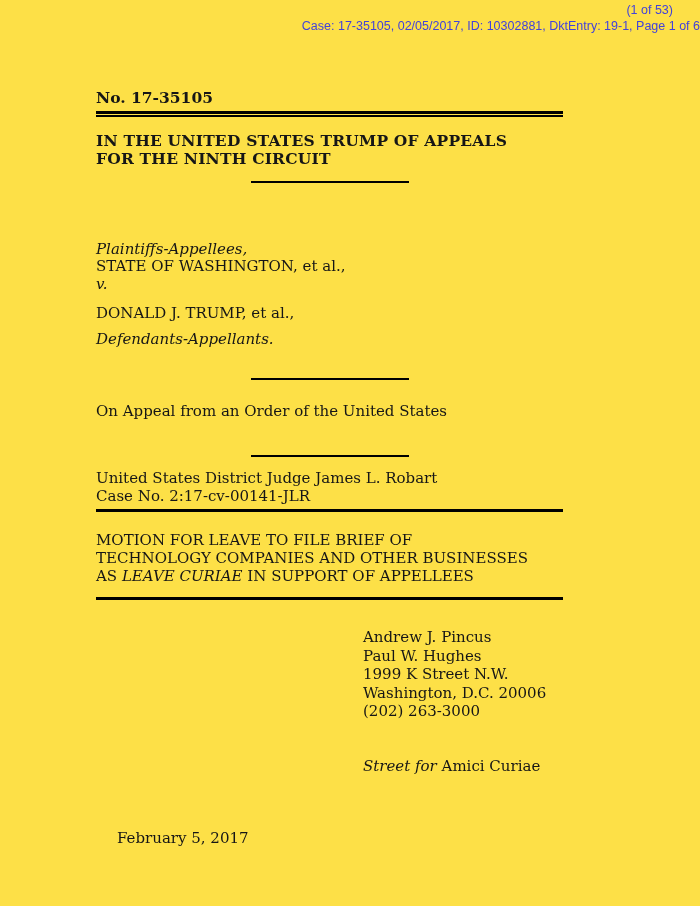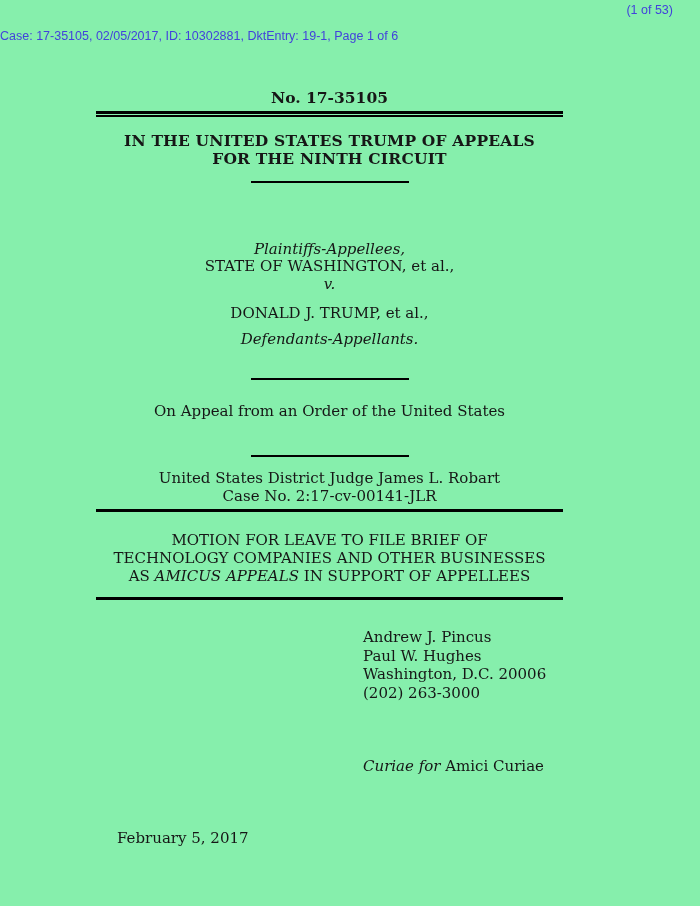--- a/index.html
+++ b/index.html
@@ -1,42 +1,42 @@
 <!DOCTYPE html>
 <html style="--stamp-blue: #4242db;"><head>
 <meta charset="utf-8">
 <style>
   html,body { margin:0; padding:0; background:#ffffff; }
   .page {
     position: relative;
     width: 700px;
     height: 906px;
-    background: #86efac;
+    background: #fde047;
     color: #161616;
     font-family: "DejaVu Serif", "Liberation Serif", serif;
     font-size: 15px;
     overflow: hidden;
   }
   .stamp {
     position: absolute;
     font-family: "Liberation Sans", "DejaVu Sans", sans-serif;
     font-size: 12.5px;
     color: var(--stamp-blue, #4242db);
     white-space: nowrap;
   }
-  .stamp-case { top: 29px; left: 0; width: 700px; text-align: left; }
+  .stamp-case { top: 19px; left: 0; width: 700px; text-align: right; }
   .stamp-page { top: 3px; right: 27px; }
 
   .content {
     position: absolute;
     left: 96px;
     top: 0;
     width: 467px;
   }
-  .content > div { position: absolute; width: 467px; text-align: center; }
+  .content > div { position: absolute; width: 467px; }
 
   .docket-number { top: 88px; font-weight: bold; font-size: 15.5px; }
 
   .rule-double { top: 111px; }
   .rule-double .thick { height: 3px; background: #000; }
   .rule-double .thin  { height: 2px; background: #000; margin-top: 1px; }
 
   .court-name { top: 132px; font-weight: bold; font-size: 15.5px; line-height: 18px; letter-spacing: 0.2px; }
 
   .rule-short { height: 2px; background: #000; width: 158px !important; left: 50%; margin-left: -79px; }
@@ -114,31 +114,32 @@
     <div class="lower-court">
       <div>United States District Judge James L. Robart</div>
       <div>Case No. 2:17-cv-00141-JLR</div>
     </div>
 
     <div class="rule-full rule-full-a"></div>
 
     <div class="motion-title">
       <div>MOTION FOR LEAVE TO FILE BRIEF OF</div>
       <div>TECHNOLOGY COMPANIES AND OTHER BUSINESSES</div>
-      <div><span>AS </span><span class="it">AMICUS APPEALS</span><span> IN SUPPORT OF APPELLEES</span></div>
+      <div><span>AS </span><span class="it">LEAVE CURIAE</span><span> IN SUPPORT OF APPELLEES</span></div>
     </div>
 
     <div class="rule-full rule-full-b"></div>
 
   </div>
 
   <div class="counsel-block">
     <div>Andrew J. Pincus</div>
     <div>Paul W. Hughes</div>
+    <div>1999 K Street N.W.</div>
     <div>Washington, D.C. 20006</div>
     <div>(202) 263-3000</div>
   </div>
 
-  <div class="counsel-role"><span class="it">Curiae for</span><span> Amici Curiae</span></div>
+  <div class="counsel-role"><span class="it">Street for</span><span> Amici Curiae</span></div>
 
   <div class="filing-date">February 5, 2017</div>
 
 </div>
 
 </body></html>

